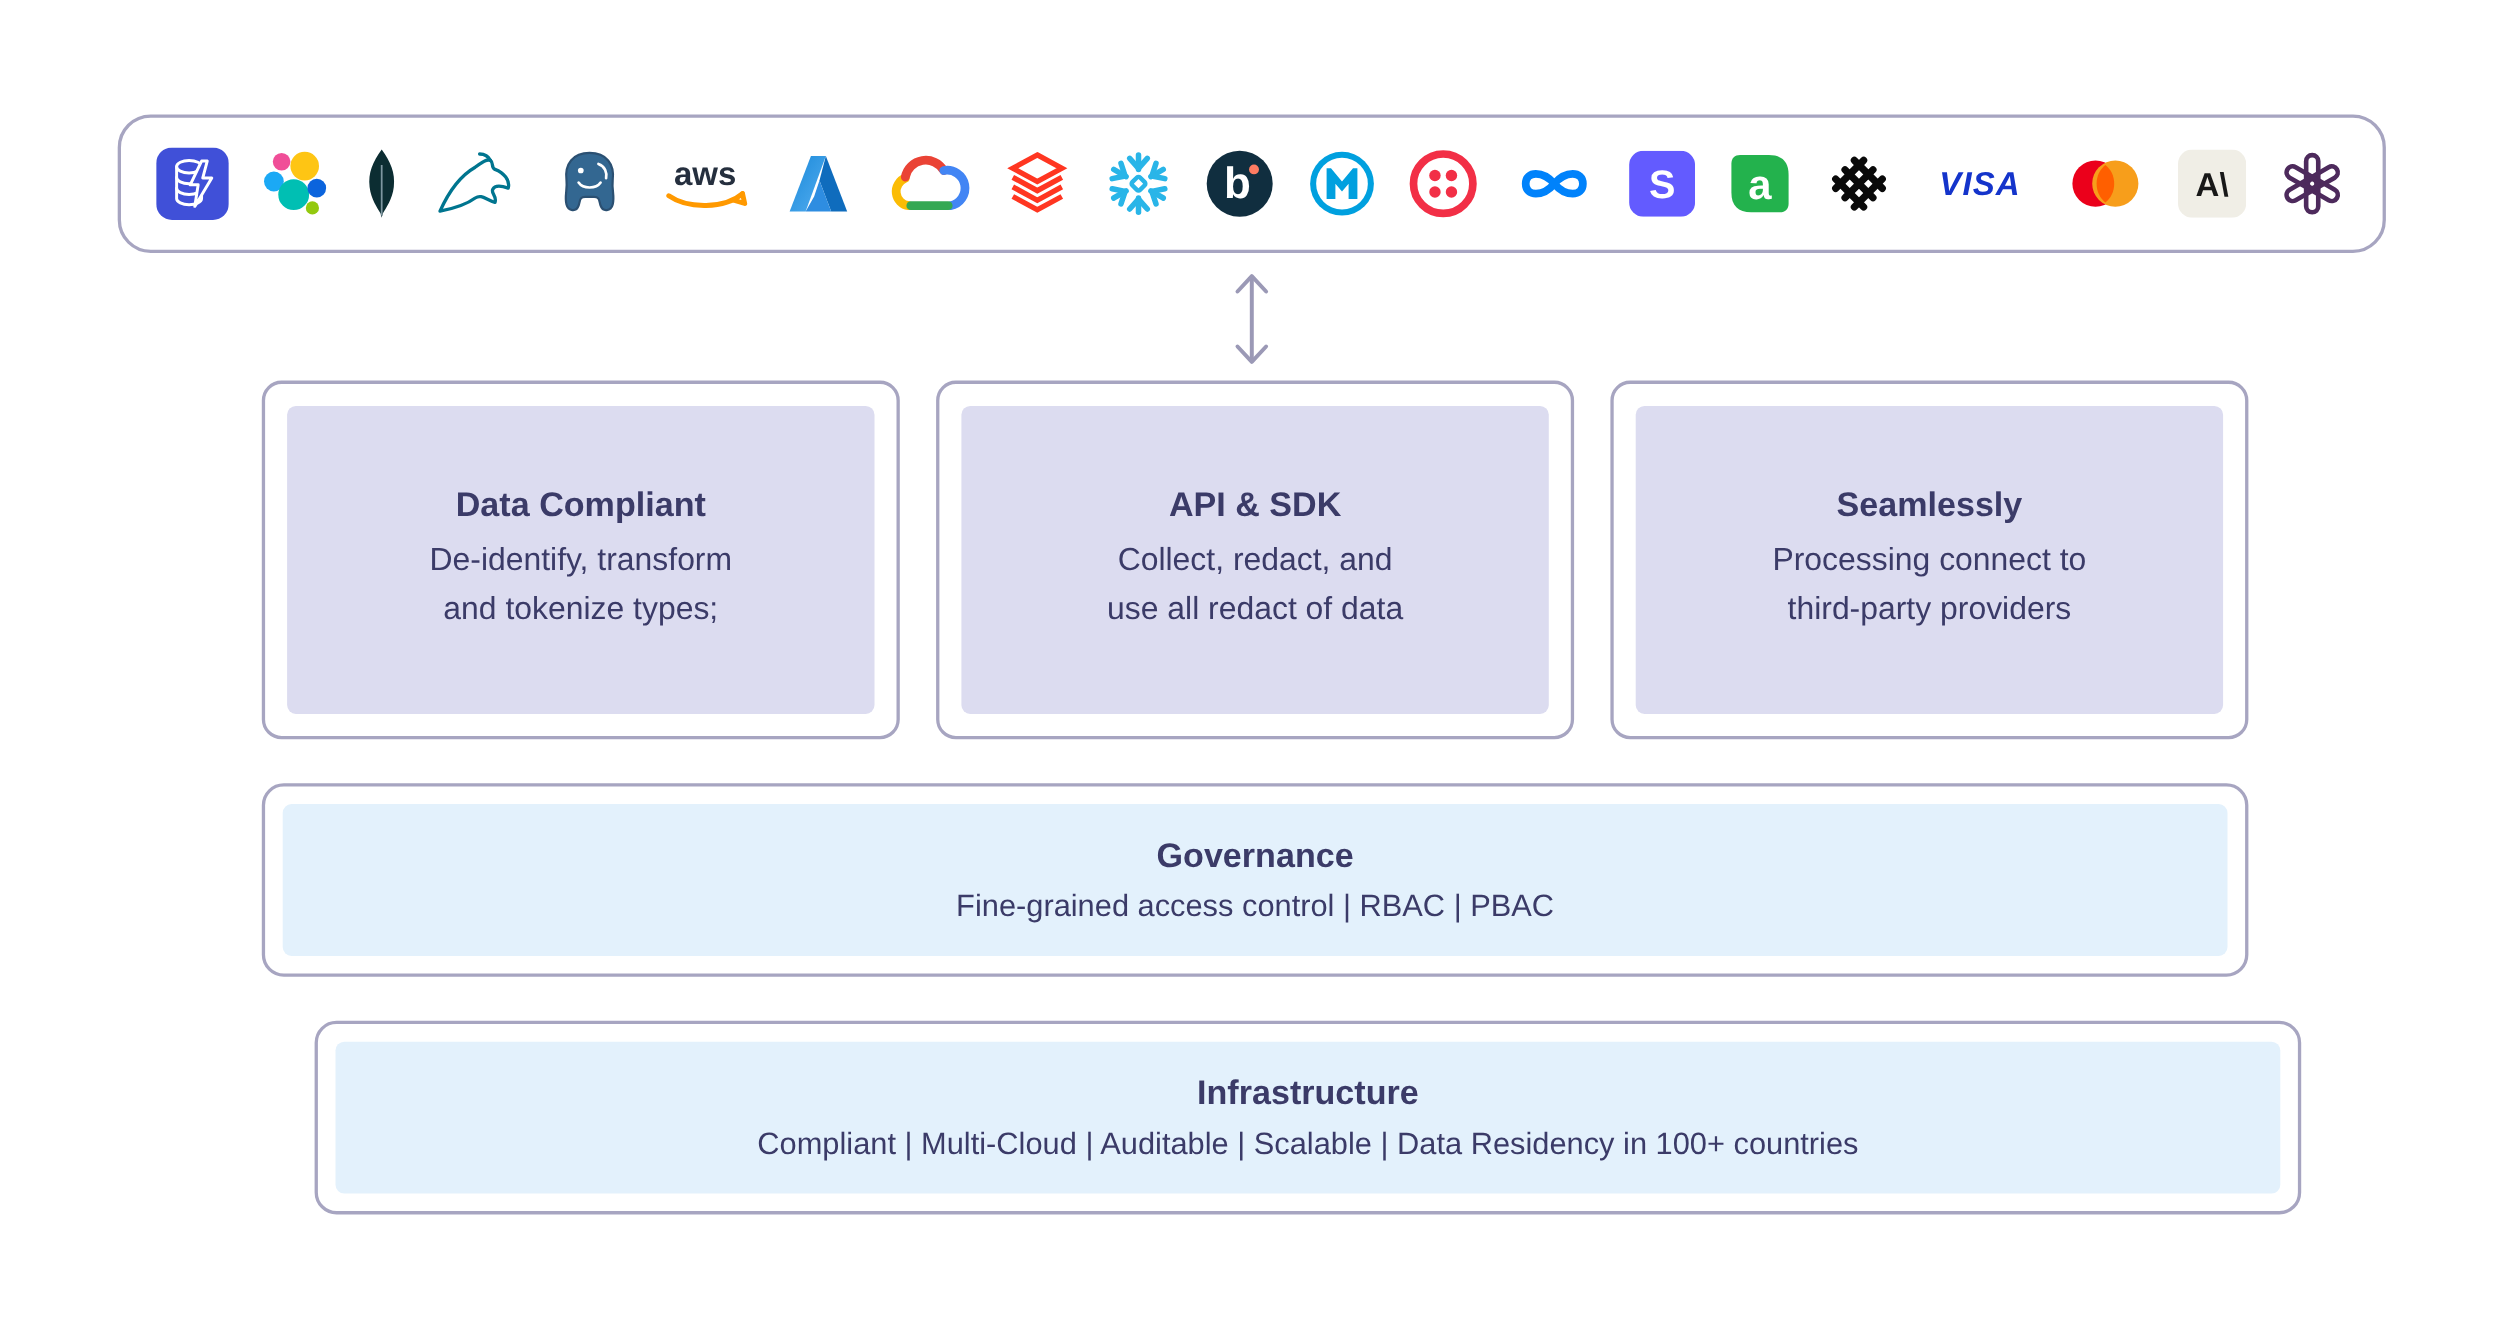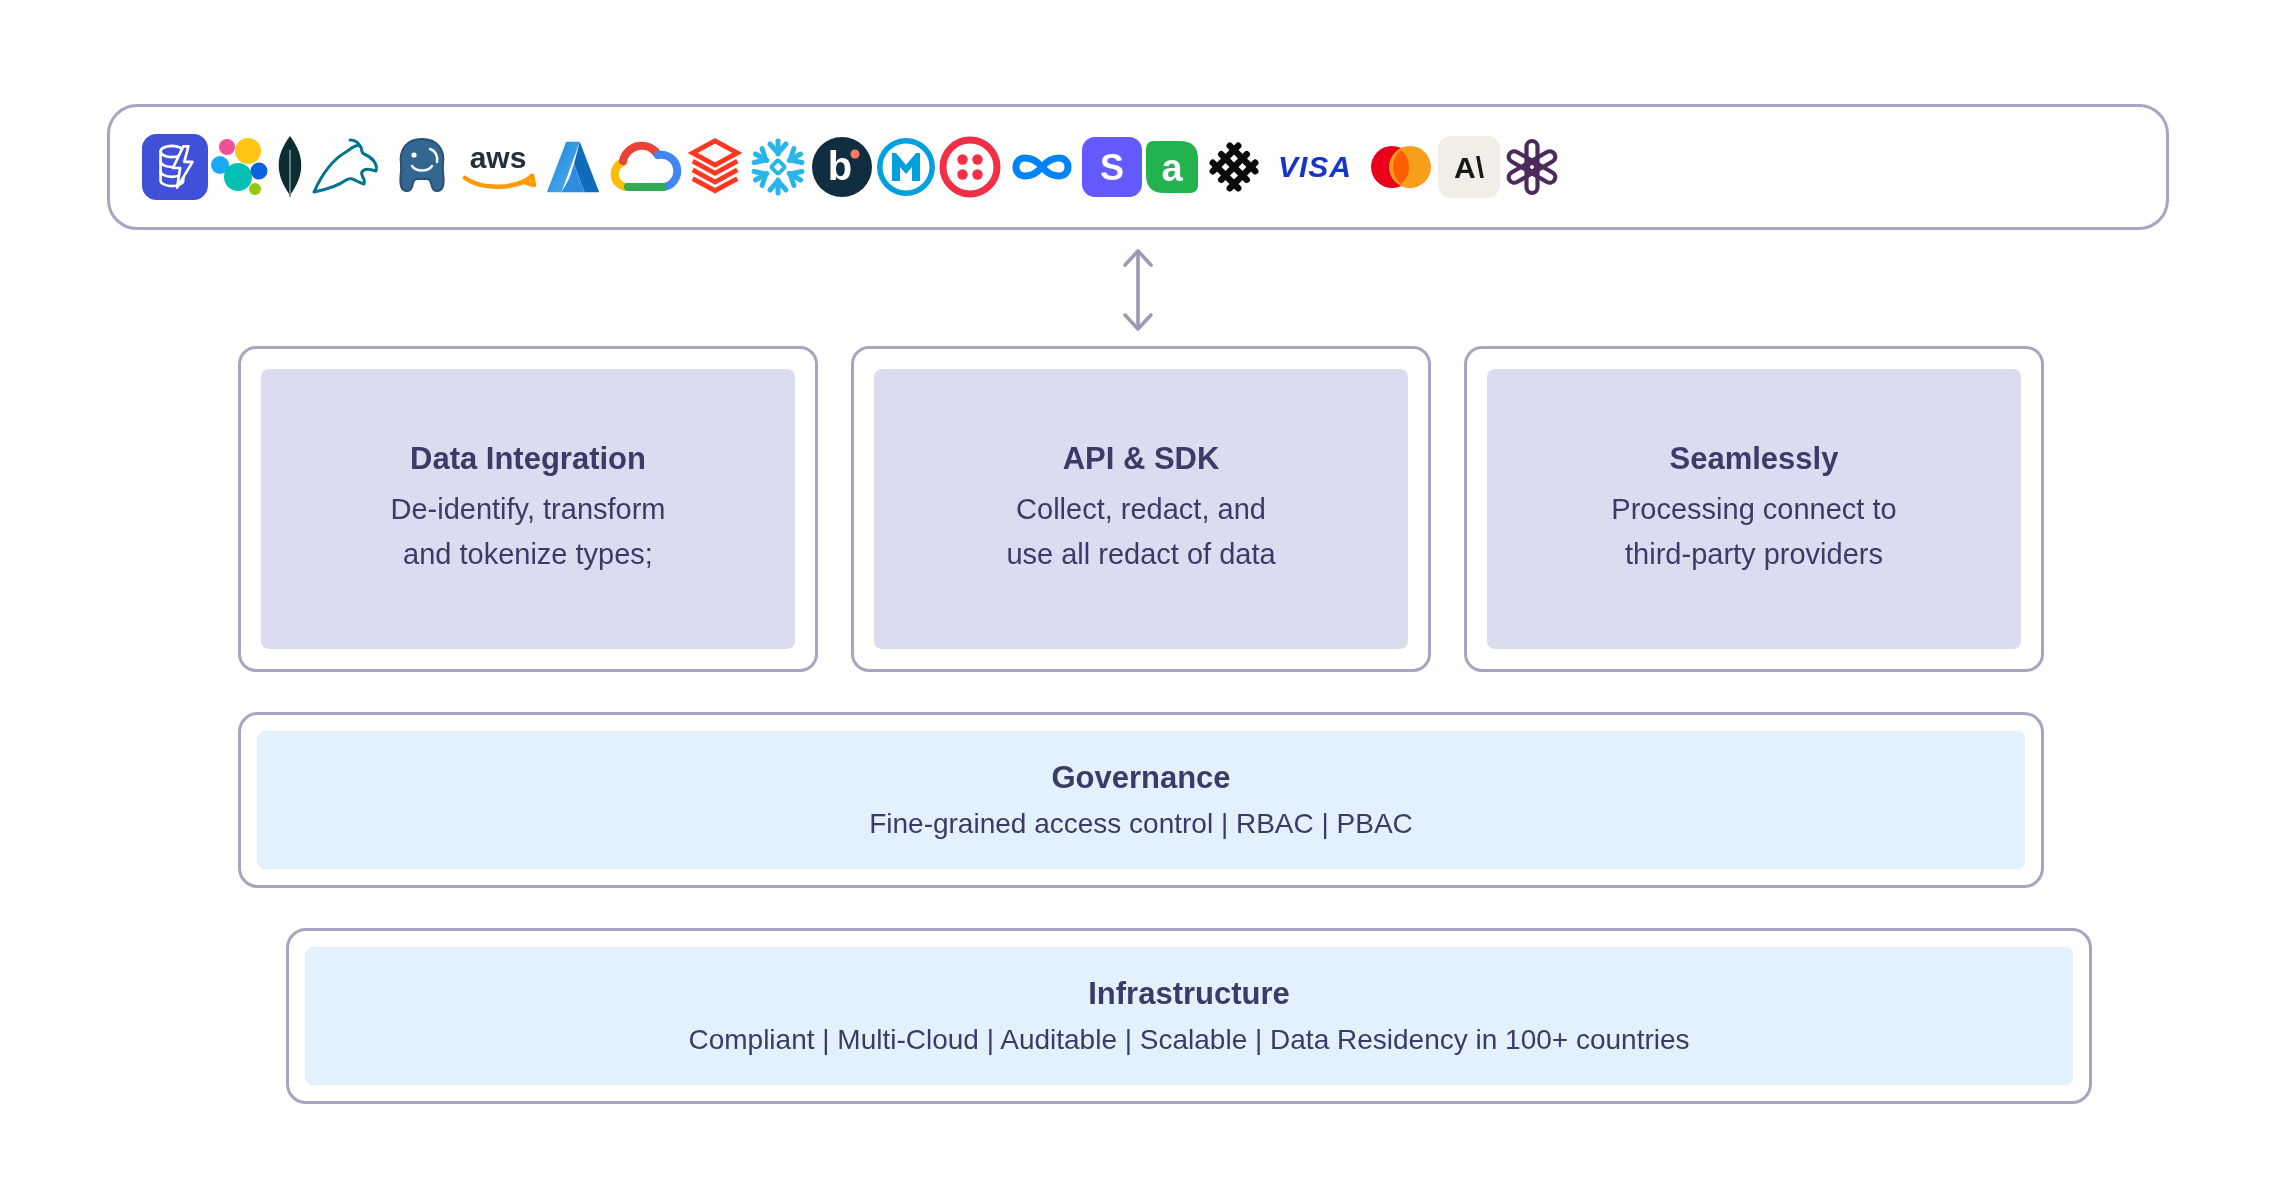--- a/index.html
+++ b/index.html
@@ -6,21 +6,21 @@
   .canvas{
     position:relative;width:2276px;height:1204px;overflow:hidden;
     background:var(--background,#ffffff);
     font-family:"Liberation Sans",sans-serif;
     color:var(--text,#3B3B68);
   }
   
   .logo-bar{
     position:absolute;left:107px;top:104px;width:2062px;height:126px;
     border:3px solid var(--border,#A7A5C1);border-radius:30px;background:#fff;
-    display:flex;align-items:center;justify-content:flex-start;
+    display:flex;align-items:center;justify-content:space-between;
     padding:0 32px;box-sizing:border-box;
   }
   .logo{display:flex;align-items:center;justify-content:center;height:70px;}
   .logo svg{display:block;}
   
   .arrow-wrap{position:absolute;left:0;right:0;top:244px;display:flex;justify-content:center;color:var(--arrow,#9B99B6);}
   
   .feature-row{position:absolute;left:238px;top:346px;width:1806px;display:flex;gap:33px;}
   .feature-box{
     flex:1;height:326px;border:3px solid var(--border,#A7A5C1);border-radius:18px;
@@ -270,21 +270,21 @@
         <path d="M22 10 V82"></path>
         <path d="M9 21 L22 7 L35 21"></path>
         <path d="M9 71 L22 85 L35 71"></path>
       </g>
     </svg>
   </div>
 
   <div class="feature-row" id="featureRow">
       <div class="feature-box">
         <div class="feature-inner">
-          <div class="feature-title">Data Integration</div>
+          <div class="feature-title">Data Compliant</div>
           <div class="feature-desc">De-identify, transform and tokenize types;</div>
         </div>
       </div>
       <div class="feature-box">
         <div class="feature-inner">
           <div class="feature-title">API &amp; SDK</div>
           <div class="feature-desc">Collect, redact, and use all redact of data</div>
         </div>
       </div>
       <div class="feature-box">

